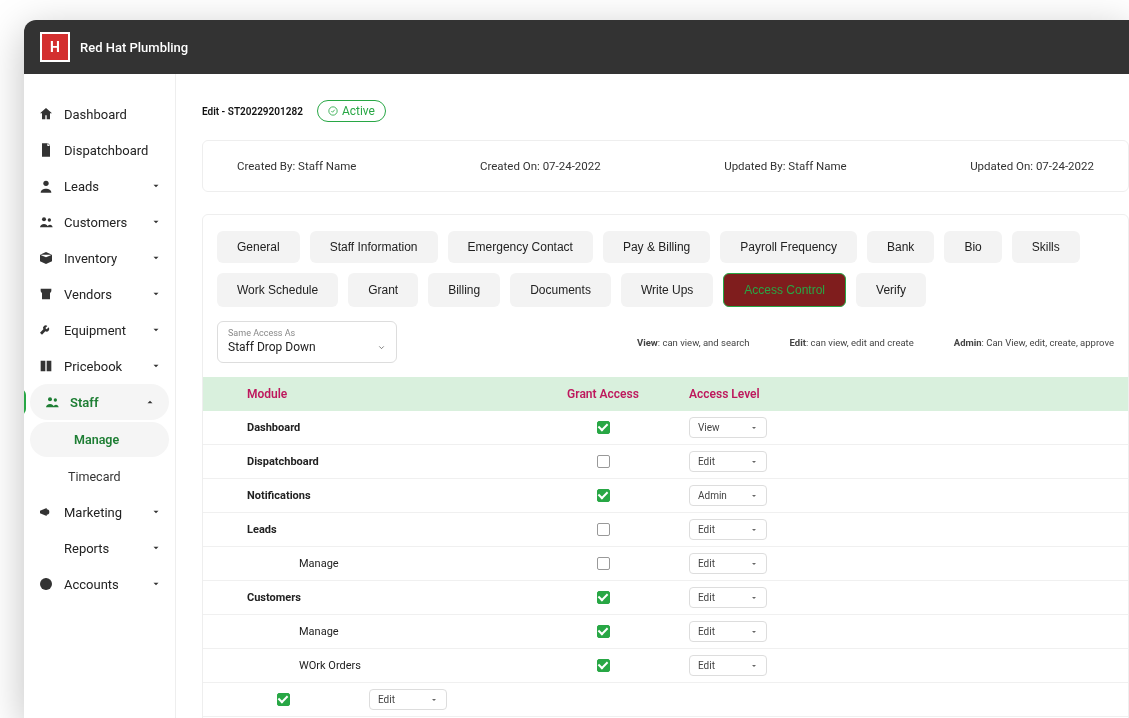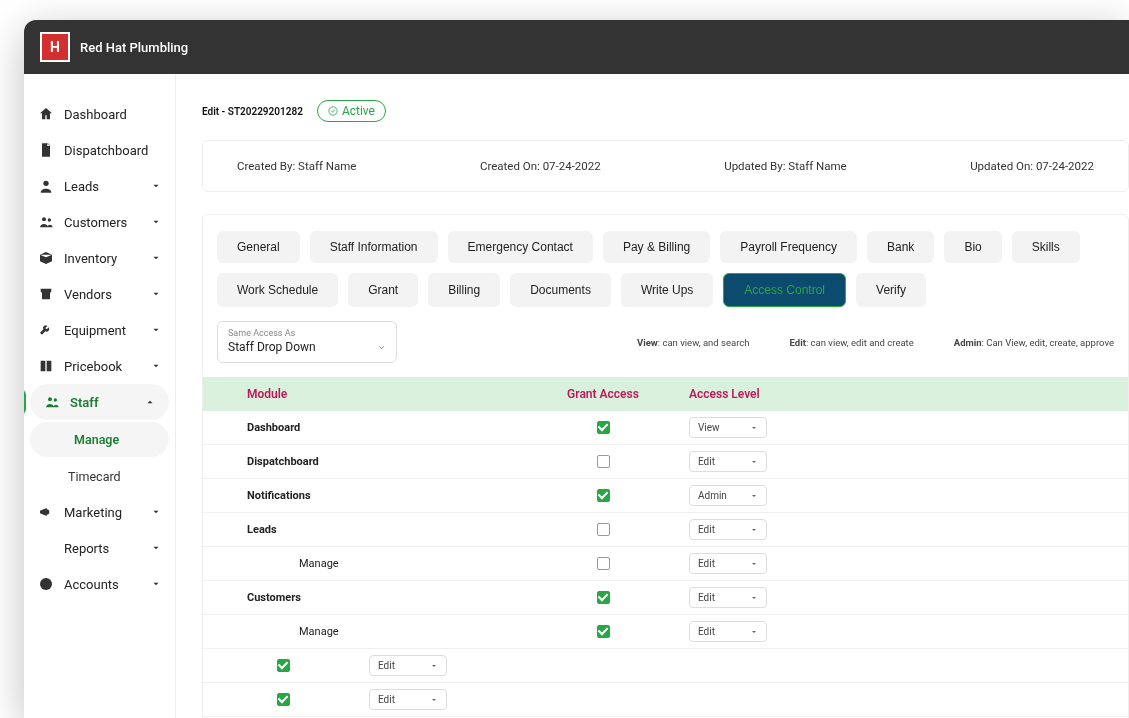--- a/index.html
+++ b/index.html
@@ -131,21 +131,21 @@
 .tab {
   background: #f3f3f3;
   border: none;
   border-radius: 6px;
   padding: 9px 20px;
   font-size: 12px;
   color: #222;
   cursor: pointer;
 }
 .tab.active {
-  background: #0c4a6e;
+  background: #7f1d1d;
   border: 1px solid #28a745;
   color: #28a745;
 }
 .controls-row { display: flex; align-items: center; gap: 20px; font-size: 10px; color: #555; margin-bottom: 14px; }
 .select-wrap {
   border: 1px solid #ddd;
   border-radius: 6px;
   padding: 6px 10px 8px;
   width: 180px;
 }
@@ -479,20 +479,21 @@
   <div class="level">
                 <div class="mini-select">
                   <span>Edit</span>
                   <svg viewBox="0 0 24 24">
                     <path d="M6 9l6 6 6-6"></path>
                   </svg>
                 </div>
               </div>
             </div>
             <div class="row sub">
+              <div class="mod">WOrk Orders</div>
   <div class="grant">
                 <span class="chk checked"></span>
               </div>
   <div class="level">
                 <div class="mini-select">
                   <span>Edit</span>
                   <svg viewBox="0 0 24 24">
                     <path d="M6 9l6 6 6-6"></path>
                   </svg>
                 </div>

